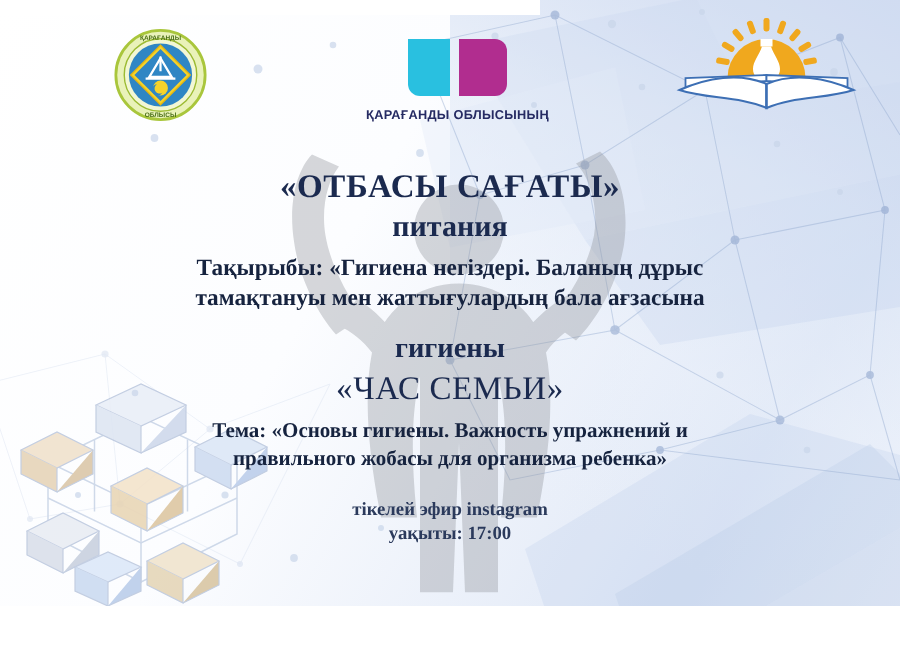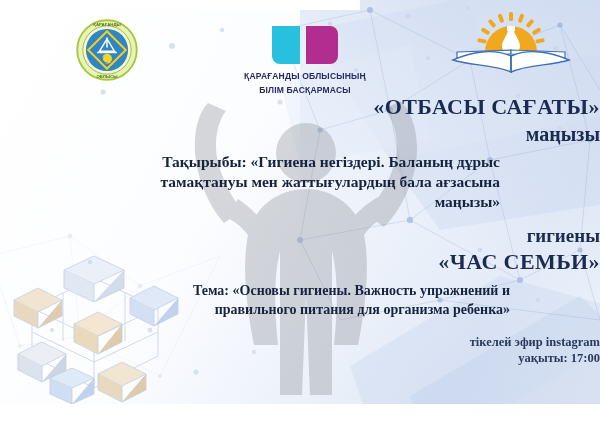--- a/index.html
+++ b/index.html
@@ -49,37 +49,37 @@
     font-size:8.5px;line-height:10.5px;color:#262b63;letter-spacing:.2px;
     margin-top:3px;white-space:nowrap;
   }
   .logo-right{position:absolute;left:436px;top:12px;width:150px;height:84px;text-align:center;}
   .logo-right .cap{
     font-family:"Liberation Sans", sans-serif;font-weight:bold;
     font-size:10px;color:#2a3f84;letter-spacing:.6px;margin-top:-3px;
   }
 
   
-  .content{position:absolute;left:0;top:94px;width:600px;text-align:right;color:#1b2a4f;}
+  .content{position:absolute;left:0;top:111px;width:600px;text-align:center;color:#1b2a4f;}
   .t-kk-title{
     font-size:22px;font-weight:bold;letter-spacing:.4px;line-height:26px;
     color:#1b2a4f;
   }
   .t-kk-sub{
     font-size:20px;font-weight:bold;line-height:24px;color:#1b2a4f;margin-top:2px;
   }
   .t-kk-theme{
     font-size:15.5px;font-weight:bold;line-height:20px;color:#16233f;
     margin:6px auto 12px;width:400px;
   }
   .t-ru-word{
     font-size:19px;font-weight:bold;line-height:24px;color:#1b2a4f;margin-top:9px;
   }
   .t-ru-title{
-    font-size:22px;font-weight:bold;letter-spacing:.4px;line-height:26px;color:#1b2a4f;margin-top:1px;
+    font-size:22px;font-weight:normal;letter-spacing:.4px;line-height:26px;color:#1b2a4f;margin-top:1px;
   }
   .t-ru-theme{
     font-size:14px;font-weight:bold;line-height:19px;color:#16233f;
     margin:6px auto 16px;width:420px;
   }
   .details{margin-top:14px;color:#2b3a5c;font-size:12.5px;line-height:15.5px;font-weight:bold;}
   .details div{white-space:nowrap;}
 </style>
 </head>
 <body>
@@ -244,21 +244,20 @@
         <text x="50" y="95" text-anchor="middle">ОБЛЫСЫ</text>
       </g>
     </svg>
 
     <div class="logo-center">
       <svg class="books" width="74" height="46" viewBox="0 0 74 46">
         <path d="M4,4 L32,4 L32,42 L12,42 A8,8 0 0,1 4,34 Z" fill="#29c0e0"></path>
         <path d="M38,4 L62,4 A8,8 0 0,1 70,12 L70,34 A8,8 0 0,1 62,42 L38,42 Z" fill="#b12d8f"></path>
       </svg>
       <div class="cap">ҚАРАҒАНДЫ ОБЛЫСЫНЫҢ</div>
-      <div class="cap">БІЛІМ БАСҚАРМАСЫ</div>
     </div>
 
     <div class="logo-right">
       <svg width="140" height="64" viewBox="0 0 140 64">
         <g fill="#f0a81e">
           <g>
             <rect x="68" y="0" width="4" height="9" rx="1.6"></rect>
             <rect x="68" y="0" width="4" height="9" rx="1.6" transform="rotate(20 70 34)"></rect>
             <rect x="68" y="0" width="4" height="9" rx="1.6" transform="rotate(40 70 34)"></rect>
             <rect x="68" y="0" width="4" height="9" rx="1.6" transform="rotate(60 70 34)"></rect>
@@ -281,35 +280,34 @@
         <path d="M70,44 C88,36 110,40 128,48 C110,54 88,52 70,60 Z" fill="#ffffff" stroke="#3d6fb4" stroke-width="1.4"></path>
         <path d="M70,44 L70,60" stroke="#3d6fb4" stroke-width="1.4"></path>
       </svg>
     </div>
   </div>
 
   <div class="content">
 
     <div class="t-kk-title">«ОТБАСЫ САҒАТЫ»</div>
 
-    <div class="t-kk-sub">маңызы</div>
+    <div class="t-kk-sub">питания</div>
 
     <div class="t-kk-theme">
       <div>Тақырыбы: «Гигиена негіздері. Баланың дұрыс</div>
       <div>тамақтануы мен жаттығулардың бала ағзасына</div>
-      <div>маңызы»</div>
     </div>
 
     <div class="t-ru-word">гигиены</div>
 
     <div class="t-ru-title">«ЧАС СЕМЬИ»</div>
 
     <div class="t-ru-theme">
       <div>Тема: «Основы гигиены. Важность упражнений и</div>
-      <div>правильного питания для организма ребенка»</div>
+      <div>правильного жобасы для организма ребенка»</div>
     </div>
 
     <div class="details">
       <div>тікелей эфир instagram</div>
       <div>уақыты: 17:00</div>
     </div>
 
   </div>
 </div>
 

